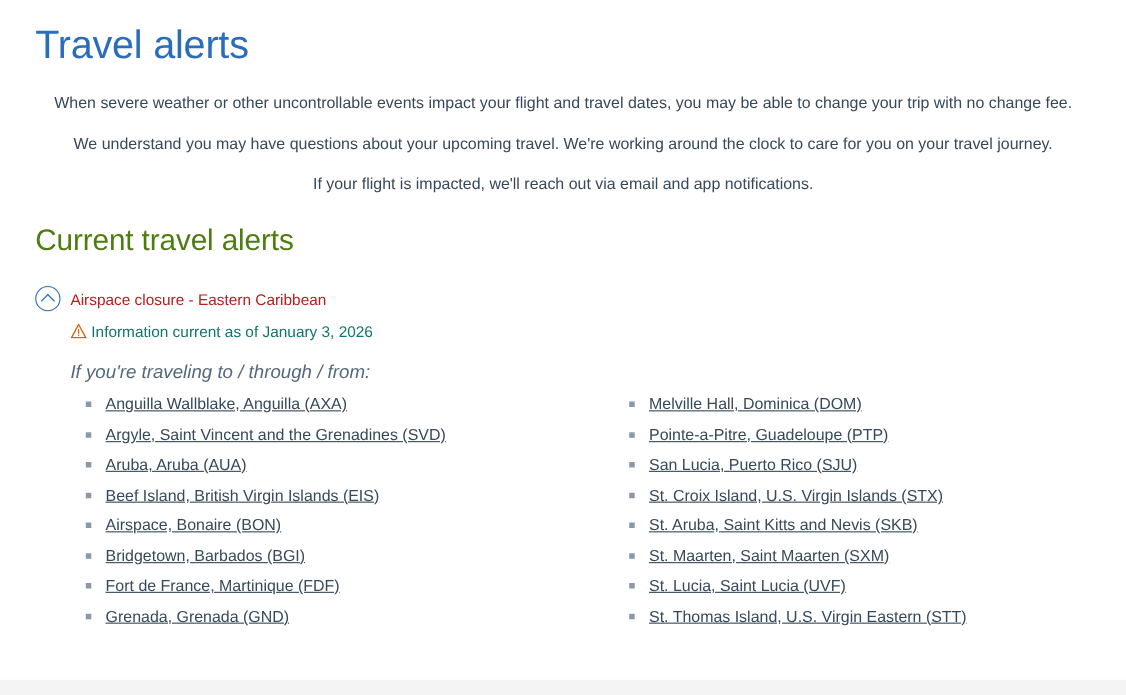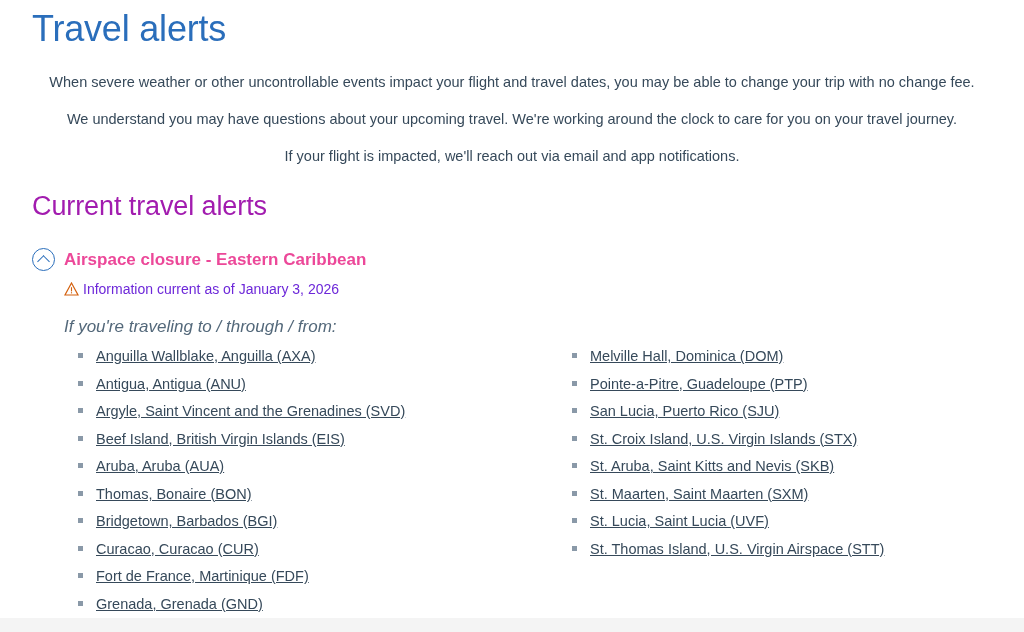--- a/index.html
+++ b/index.html
@@ -9,21 +9,21 @@
   }
   body {
     width: 1024px;
     height: 632px;
     font-family: "Liberation Sans", sans-serif;
     color: #36495a;
     overflow: hidden;
     position: relative;
   }
   .page {
-    padding: 0 32px;
+    padding: 12px 32px;
     box-sizing: border-box;
     width: 1024px;
   }
   h1.page-title {
     font-size: 36px;
     font-weight: 400;
     color: #2a6ebb;
     margin: 0;
     padding-top: 8px;
     letter-spacing: -0.2px;
@@ -37,21 +37,21 @@
     color: #36495a;
     margin: 0 0 16px 0;
     text-align: center;
   }
   .intro p:last-child {
     margin-bottom: 0;
   }
   h2.section-title {
     font-size: 27px;
     font-weight: 400;
-    color: #a21caf;
+    color: #4d7c0f;
     margin: 24px 0 0 0;
     letter-spacing: -0.1px;
   }
   .alert-block {
     margin-top: 26px;
   }
   .alert-header {
     display: flex;
     align-items: center;
     gap: 9px;
@@ -71,33 +71,33 @@
     position: absolute;
     width: 8px;
     height: 8px;
     border-left: 1.8px solid #2a6ebb;
     border-top: 1.8px solid #2a6ebb;
     transform: rotate(45deg);
     left: 6px;
     top: 8px;
   }
   .alert-title {
-    font-size: 17px;
-    color: #ec4899;
-    font-weight: 700;
+    font-size: 14px;
+    color: #b91c1c;
+    font-weight: 400;
   }
   .alert-body {
     padding-left: 32px;
   }
   .info-current {
     display: flex;
     align-items: center;
     gap: 4px;
     margin-top: 10px;
-    color: #6d28d9;
+    color: #0f766e;
     font-size: 14px;
   }
   .warn-icon {
     display: inline-block;
     width: 15px;
     height: 14px;
     position: relative;
     flex: 0 0 15px;
   }
   .warn-icon svg { display: block; }
@@ -185,41 +185,39 @@
         </span>
         <span>Information current as of January 3, 2026</span>
       </div>
 
       <div class="traveling-label">If you're traveling to / through / from:</div>
 
       <div class="airport-columns">
         <div class="airport-col left">
           <ul class="airport-list">
             <li>Anguilla Wallblake, Anguilla (AXA)</li>
-            <li>Antigua, Antigua (ANU)</li>
             <li>Argyle, Saint Vincent and the Grenadines (SVD)</li>
+            <li>Aruba, Aruba (AUA)</li>
             <li>Beef Island, British Virgin Islands (EIS)</li>
-            <li>Aruba, Aruba (AUA)</li>
-            <li>Thomas, Bonaire (BON)</li>
+            <li>Airspace, Bonaire (BON)</li>
             <li>Bridgetown, Barbados (BGI)</li>
-            <li>Curacao, Curacao (CUR)</li>
             <li>Fort de France, Martinique (FDF)</li>
             <li>Grenada, Grenada (GND)</li>
           </ul>
         </div>
         <div class="airport-col right">
           <ul class="airport-list">
             <li>Melville Hall, Dominica (DOM)</li>
             <li>Pointe-a-Pitre, Guadeloupe (PTP)</li>
             <li>San Lucia, Puerto Rico (SJU)</li>
             <li>St. Croix Island, U.S. Virgin Islands (STX)</li>
             <li>St. Aruba, Saint Kitts and Nevis (SKB)</li>
             <li>St. Maarten, Saint Maarten (SXM)</li>
             <li>St. Lucia, Saint Lucia (UVF)</li>
-            <li>St. Thomas Island, U.S. Virgin Airspace (STT)</li>
+            <li>St. Thomas Island, U.S. Virgin Eastern (STT)</li>
           </ul>
         </div>
       </div>
 
     </div>
   </div>
 </div>
 
 <div class="bottom-fade"></div>
 

